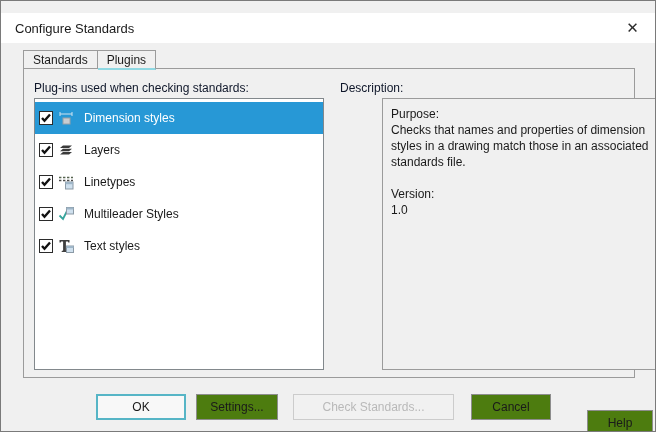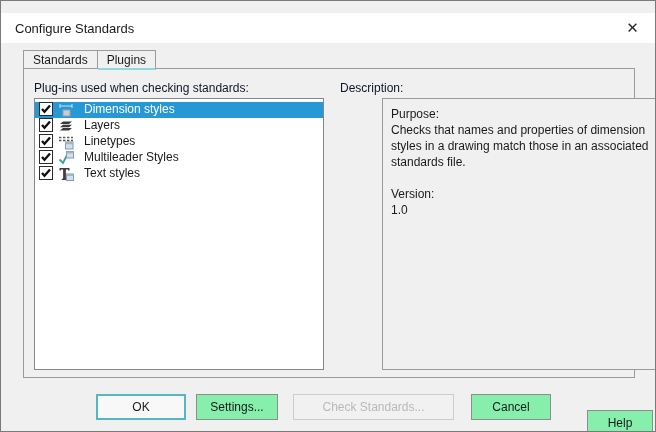--- a/index.html
+++ b/index.html
@@ -60,21 +60,21 @@
   .label-desc { left: 316px; top: 12px; }
 
   
   .plugin-list {
     position: absolute; left: 10px; top: 29px; width: 290px; height: 272px;
     background: #ffffff;
     border: 1px solid #82888c;
     padding-top: 3px;
   }
   .plugin-row {
-    height: 16px; display: flex; 
+    height: 32px; display: flex; align-items: center;
     font-size: 12px; color: #1a1a1a;
   }
   .plugin-row.selected { background: #2798d6; color: #ffffff; }
   .checkbox {
     width: 14px; height: 14px; margin-left: 4px;
     background: #ffffff; border: 1px solid #2b2b2b;
     display: flex; align-items: center; justify-content: center;
     flex: none;
   }
   .checkbox svg { display: block; }
@@ -88,21 +88,21 @@
     background: #f0f0f0;
     border: 1px solid #9b9b9b;
     padding: 7px 8px;
     font-size: 12px; color: #1a1a1a; line-height: 16px; margin-left: 42px;
   }
   .desc-box .spacer { height: 16px; }
 
   
   .btn {
     position: absolute; top: 393px; height: 26px;
-    background: #86efac; border: 1px solid #8d8d8d;
+    background: #4d7c0f; border: 1px solid #8d8d8d;
     font-size: 12px; color: #1a1a1a;
     font-family: "Liberation Sans", "DejaVu Sans", sans-serif;
     display: flex; align-items: center; justify-content: center;
     cursor: default;
   }
   .btn-ok       { left: 95px;  width: 90px;  border: 2px solid #56b5c6; background: #f8f8f8; }
   .btn-settings { left: 195px; width: 82px; }
   .btn-check    { left: 292px; width: 161px; background: #f1f1f1; border: 1px solid #cccccc; color: #b9b9b9; }
   .btn-cancel   { left: 470px; width: 80px; }
   .btn-help     { left: 586px; width: 66px; margin-top: 16px; }

